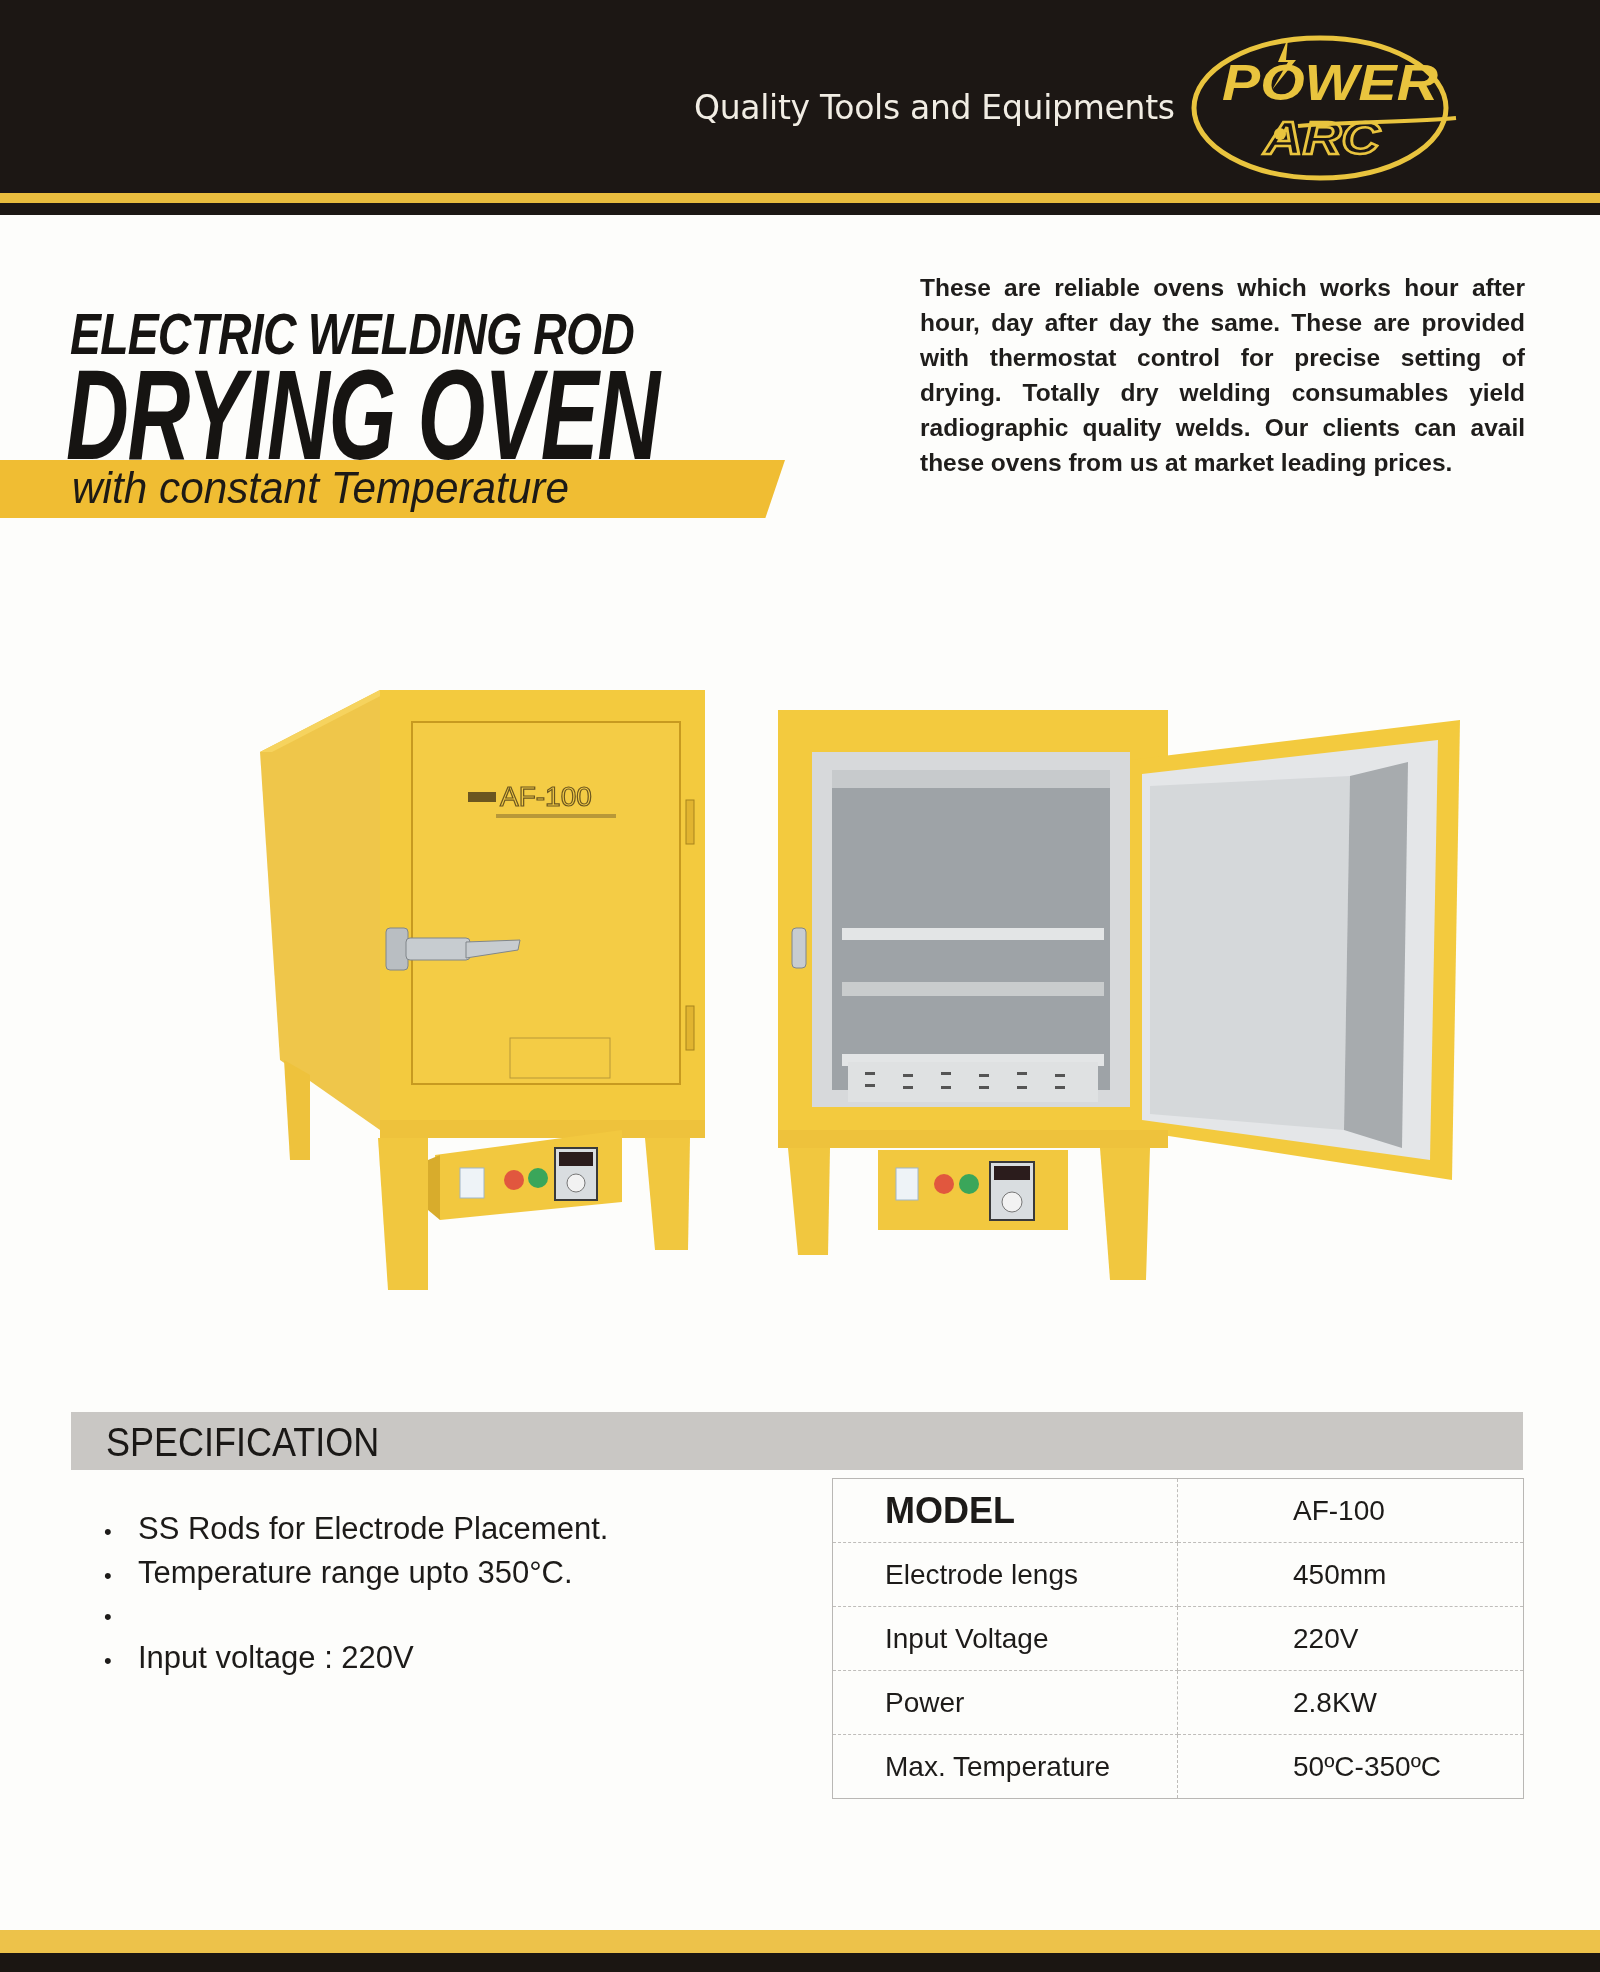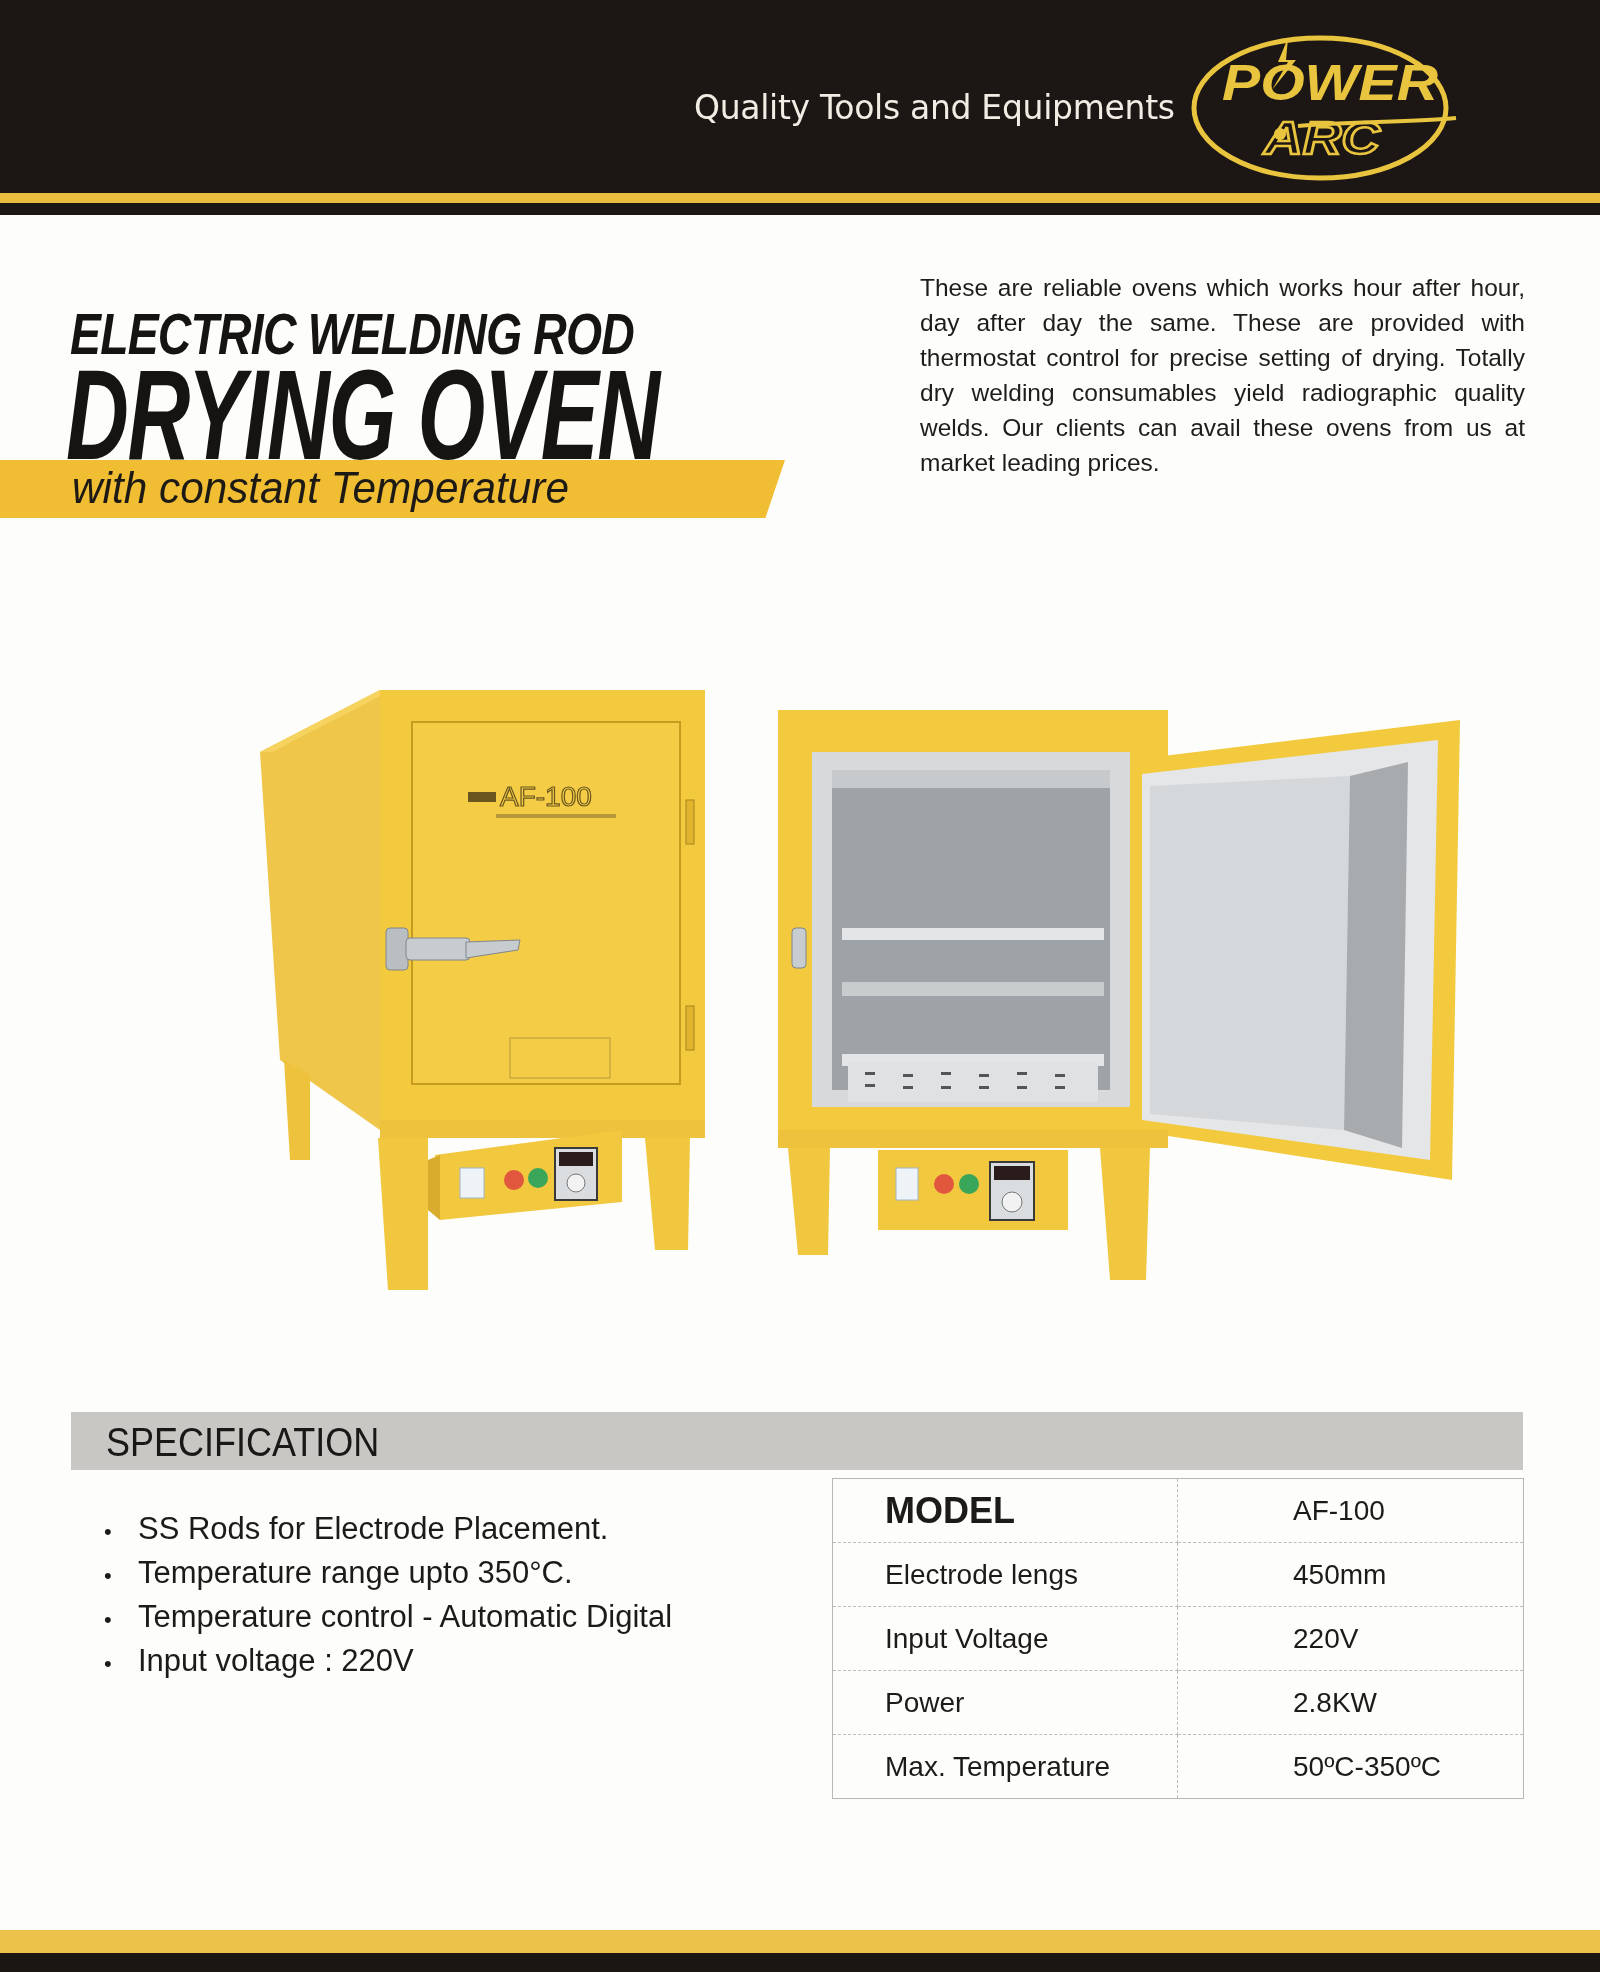--- a/index.html
+++ b/index.html
@@ -37,21 +37,21 @@
     clip-path: polygon(0 0, 100% 0, 97.5% 100%, 0 100%);
   }
   .subtitle {
     left: 72px; top: 462px; font-size: 45px; font-style: italic; color: #1d1a16;
     white-space: nowrap; transform: scaleX(0.94); transform-origin: left top;
   }
 
   
   .description {
     left: 920px; top: 270px; width: 605px; font-size: 24.5px; line-height: 35px;
-    text-align: justify; color: #1f1d1b;
+    text-align: justify; color: #1f1d1b; font-weight: bold;
   }
 
   
   .oven-closed { left: 250px; top: 690px; width: 460px; height: 600px; }
   .oven-open { left: 770px; top: 700px; width: 700px; height: 580px; }
 
   
   .spec-bar {
     left: 71px; top: 1412px; width: 1452px; height: 58px; background: #c9c7c4;
   }
@@ -201,21 +201,20 @@
   <li>
       <span class="dot">•</span>
       <span>SS Rods for Electrode Placement.</span>
     </li>
   <li>
       <span class="dot">•</span>
       <span>Temperature range upto 350°C.</span>
     </li>
   <li>
       <span class="dot">•</span>
-      <span>Temperature control - Automatic Digital</span>
     </li>
   <li>
       <span class="dot">•</span>
       <span>Input voltage : 220V</span>
     </li>
 </ul>
 
 <table class="abs spec-table">
   <tbody>
       <tr class="head">

